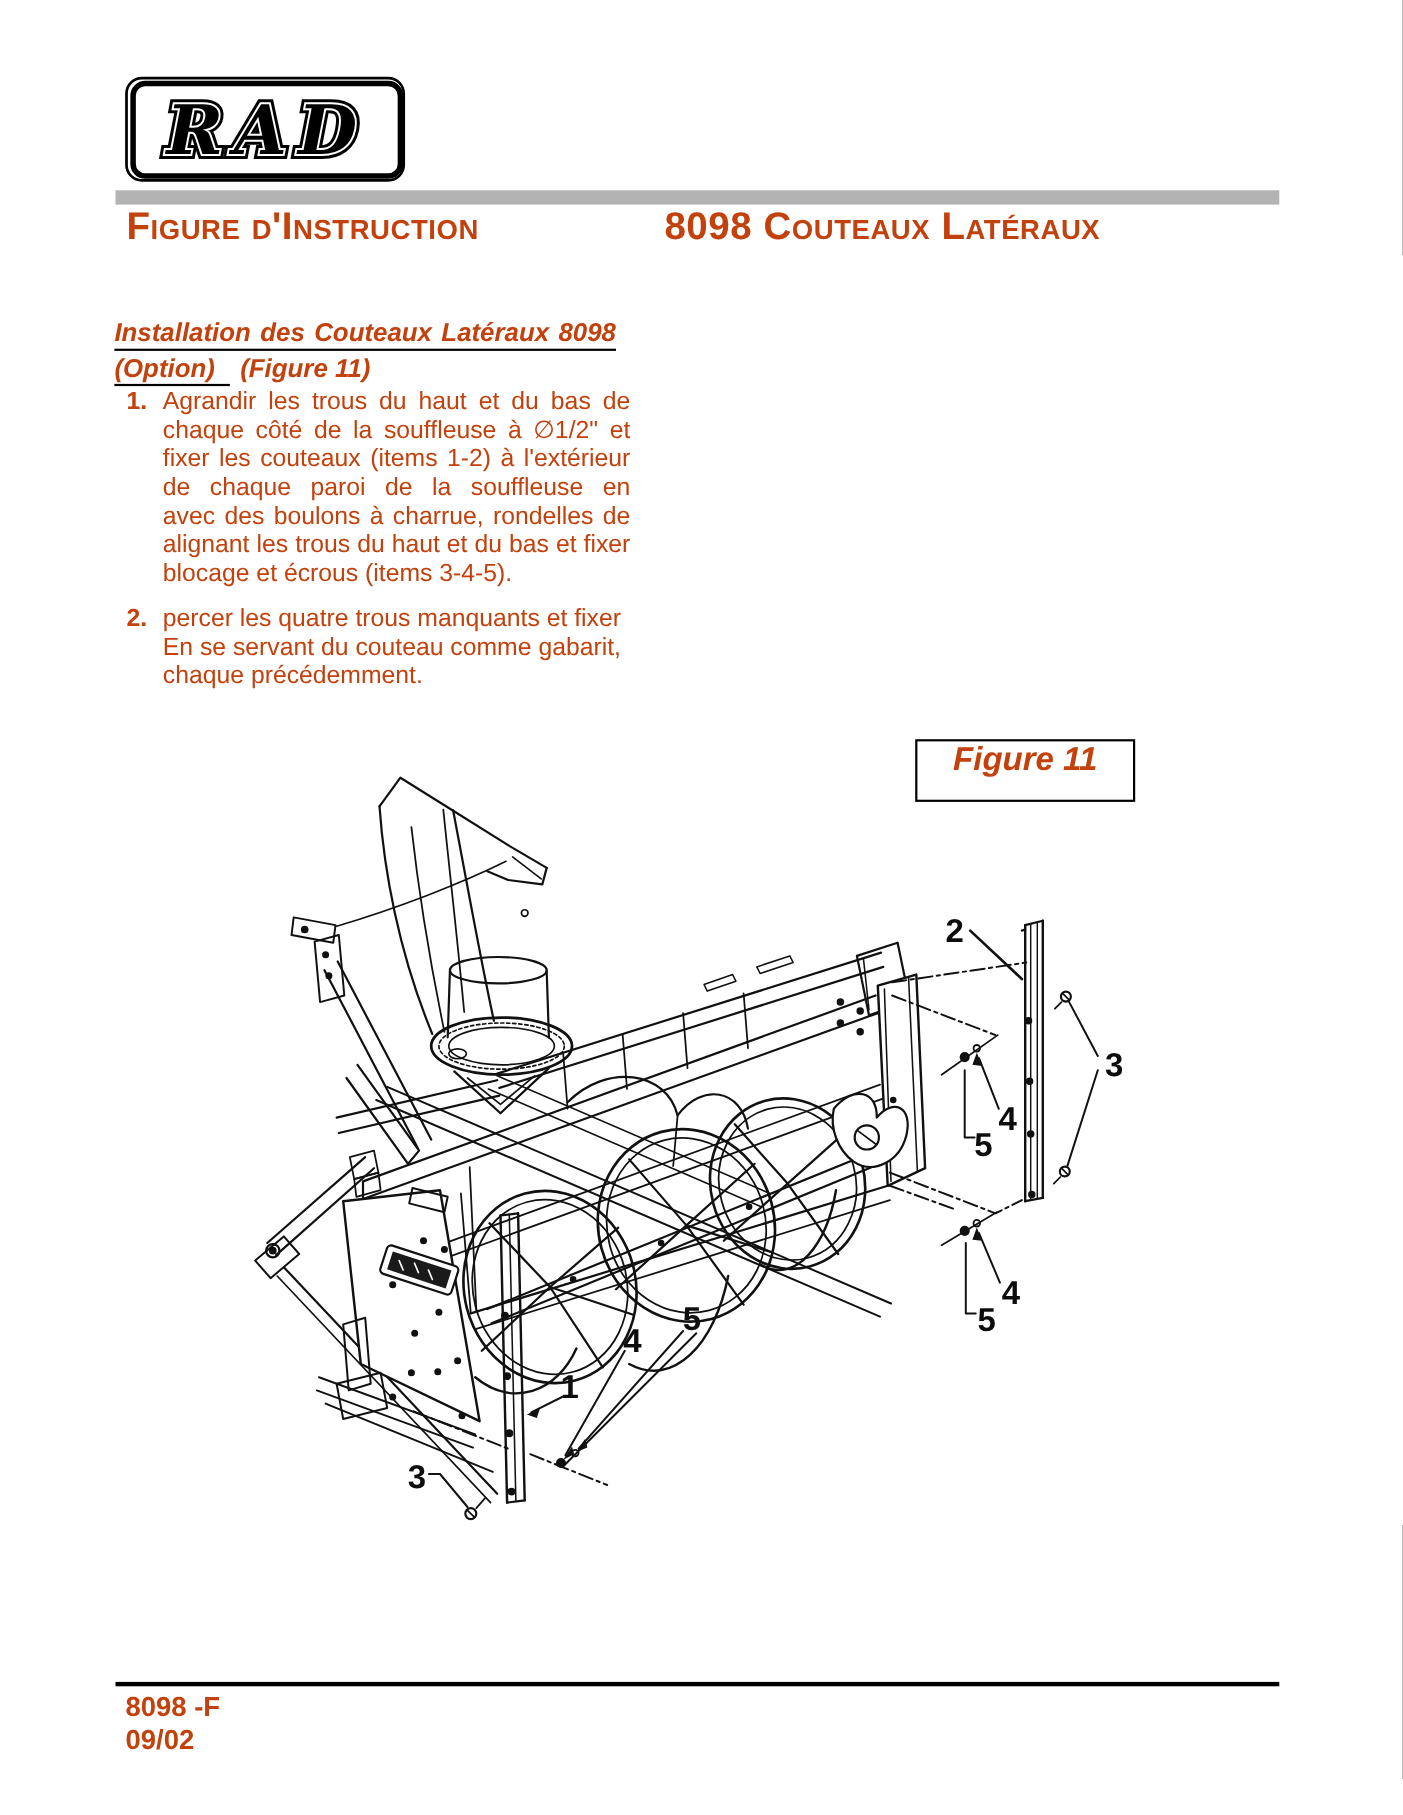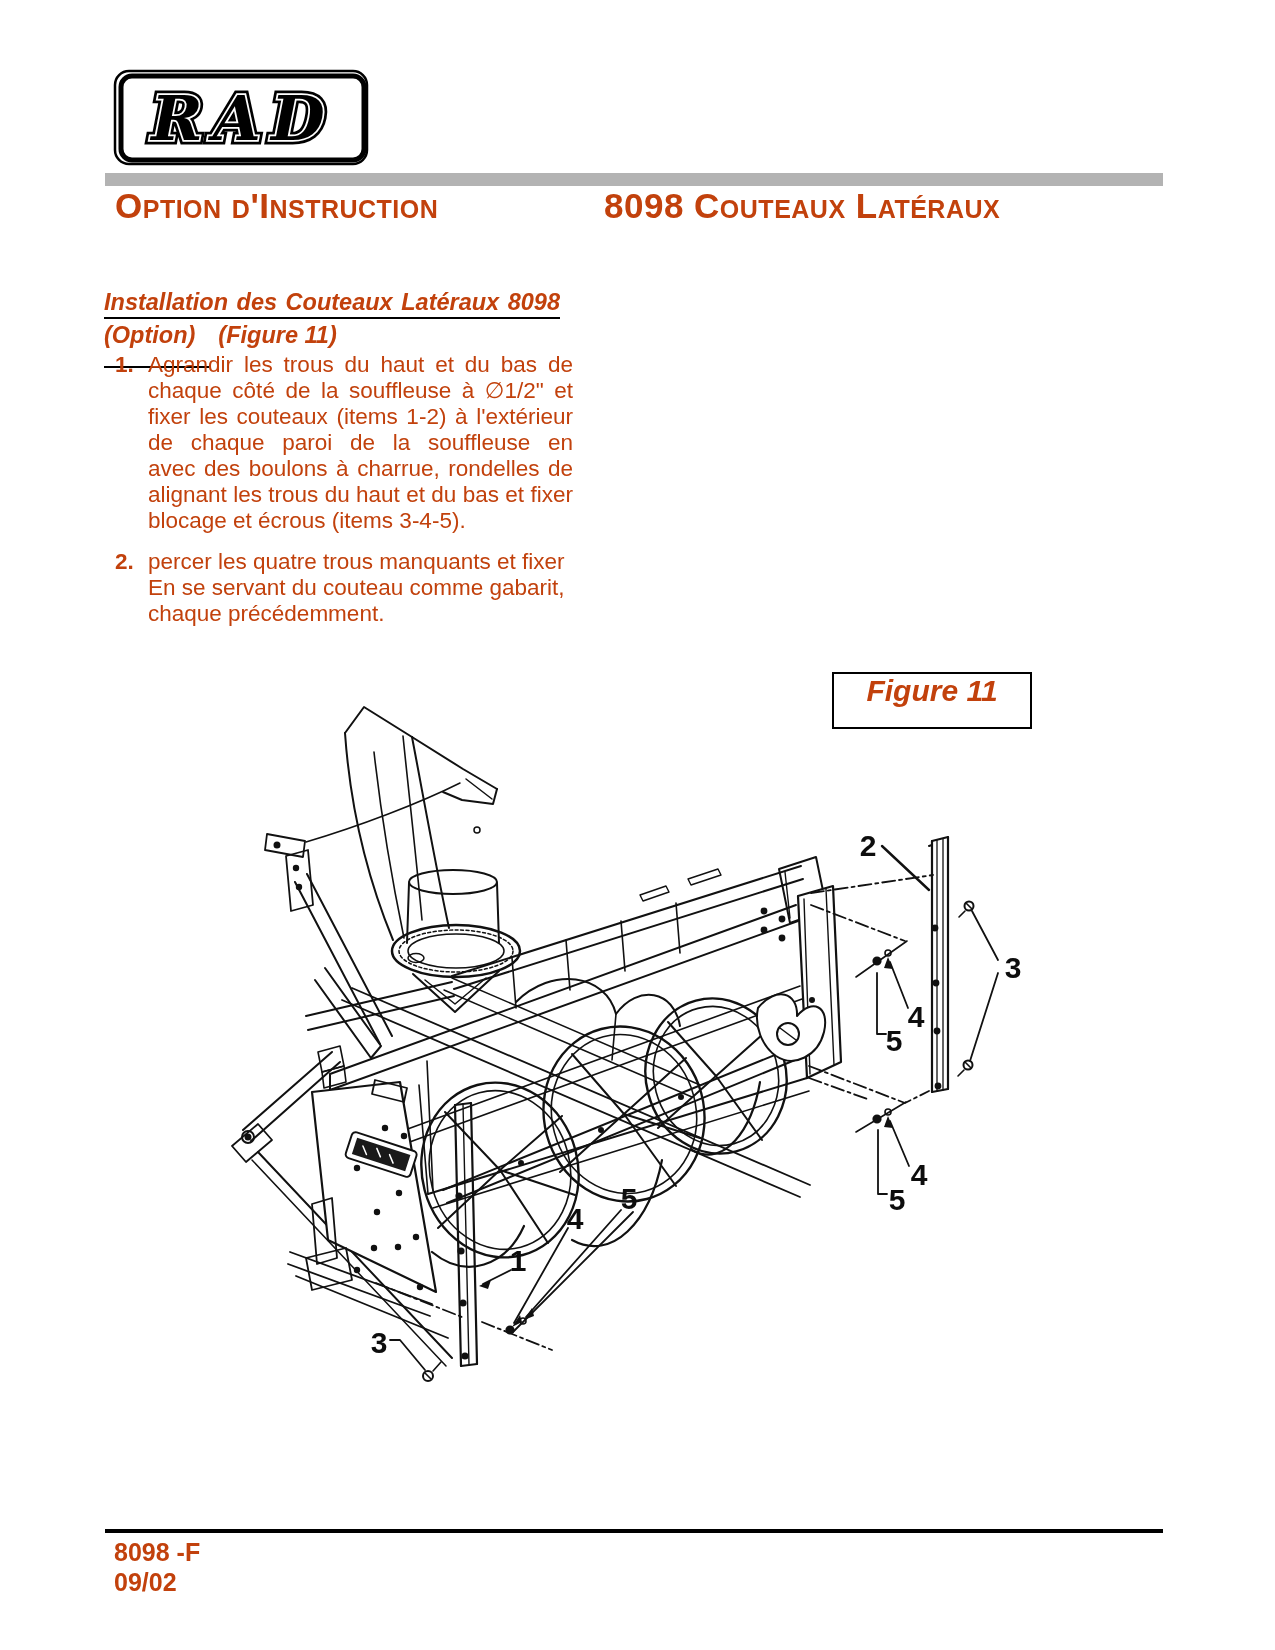--- a/index.html
+++ b/index.html
@@ -13,21 +13,21 @@
   .doc-title{position:absolute;top:186px;font-weight:bold;font-size:35px;
              font-variant:small-caps;letter-spacing:.5px;white-space:nowrap;}
   #title-left{left:115px;}
   #title-right{left:604px;}
   
   #section-heading{position:absolute;left:104px;top:288px;width:456px;
                    font-weight:bold;font-style:italic;font-size:23.5px;line-height:28px;}
   #heading-line1{display:block;text-align:justify;text-align-last:justify;
                  border-bottom:2.5px solid #000;padding-bottom:1px;}
   #heading-line2{display:block;margin-top:2px;}
-  #heading-line2 .u{border-bottom:2.5px solid #000;padding-right:14px;padding-bottom:18px;}
+  #heading-line2 .u{border-bottom:2.5px solid #000;padding-right:14px;padding-bottom:1px;}
   #heading-line2 .rest{margin-left:9px;}
   
   .instr{position:absolute;left:115px;width:458px;font-size:22.5px;line-height:26px;}
   #instr-1{top:352px;}
   #instr-2{top:549px;}
   .instr .num{position:absolute;left:0;top:0;font-weight:bold;}
   .instr .body{margin-left:33px;}
   .jline{text-align:justify;text-align-last:justify;}
   .lline{text-align:left;}
   
@@ -54,21 +54,21 @@
       <g font-family="DejaVu Serif, serif" font-weight="bold" font-style="italic" font-size="62px" text-anchor="middle">
         <text x="131" y="72" fill="#000" stroke="#000" stroke-width="9" letter-spacing="10">RAD</text>
         <text x="131" y="72" fill="#000" stroke="#fff" stroke-width="3.5" letter-spacing="10">RAD</text>
         <text x="131" y="72" fill="#000" letter-spacing="10">RAD</text>
       </g>
     </svg>
   </div>
 
   <div id="gray-bar" style="background:#b3b3b3"></div>
 
-  <div id="title-left" class="doc-title">Option d'Instruction</div>
+  <div id="title-left" class="doc-title">Figure d'Instruction</div>
   <div id="title-right" class="doc-title">8098 Couteaux Latéraux</div>
 
   <div id="section-heading">
     <span id="heading-line1">Installation des Couteaux Latéraux 8098</span>
     <span id="heading-line2">
       <span class="u">(Option)</span><span class="rest">(Figure 11)</span>
     </span>
   </div>
 
   <div id="instr-1" class="instr">

